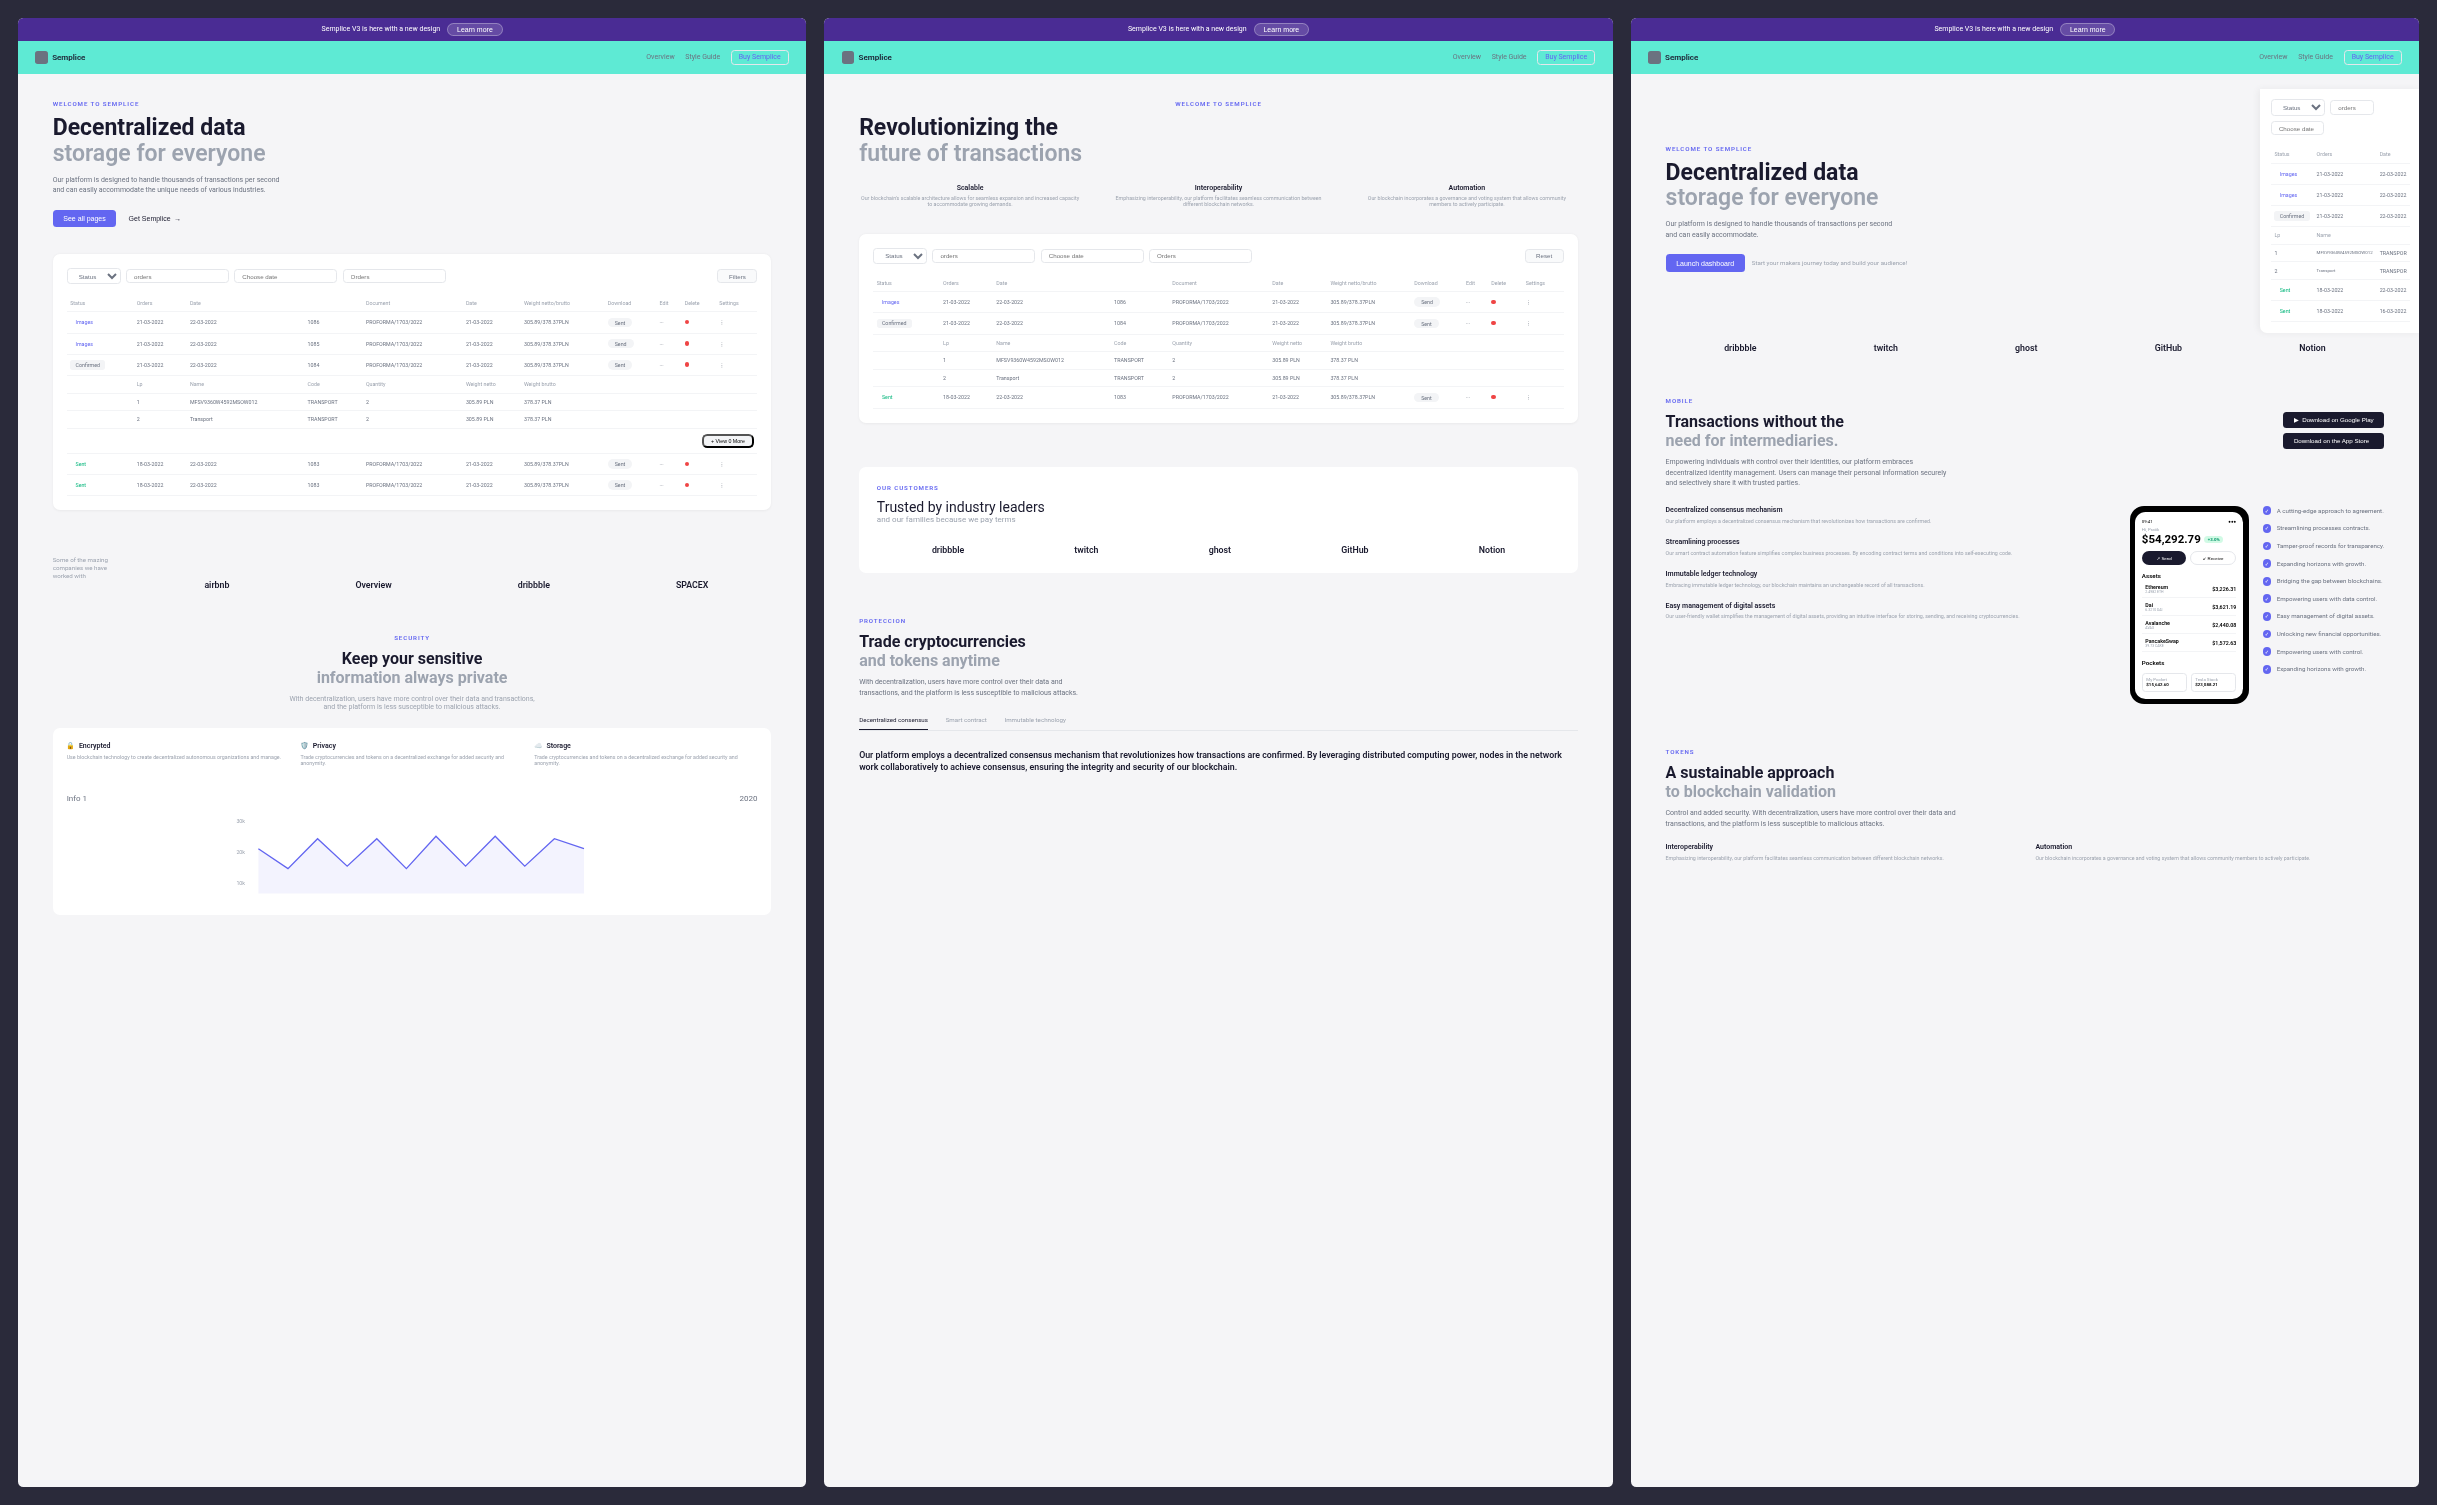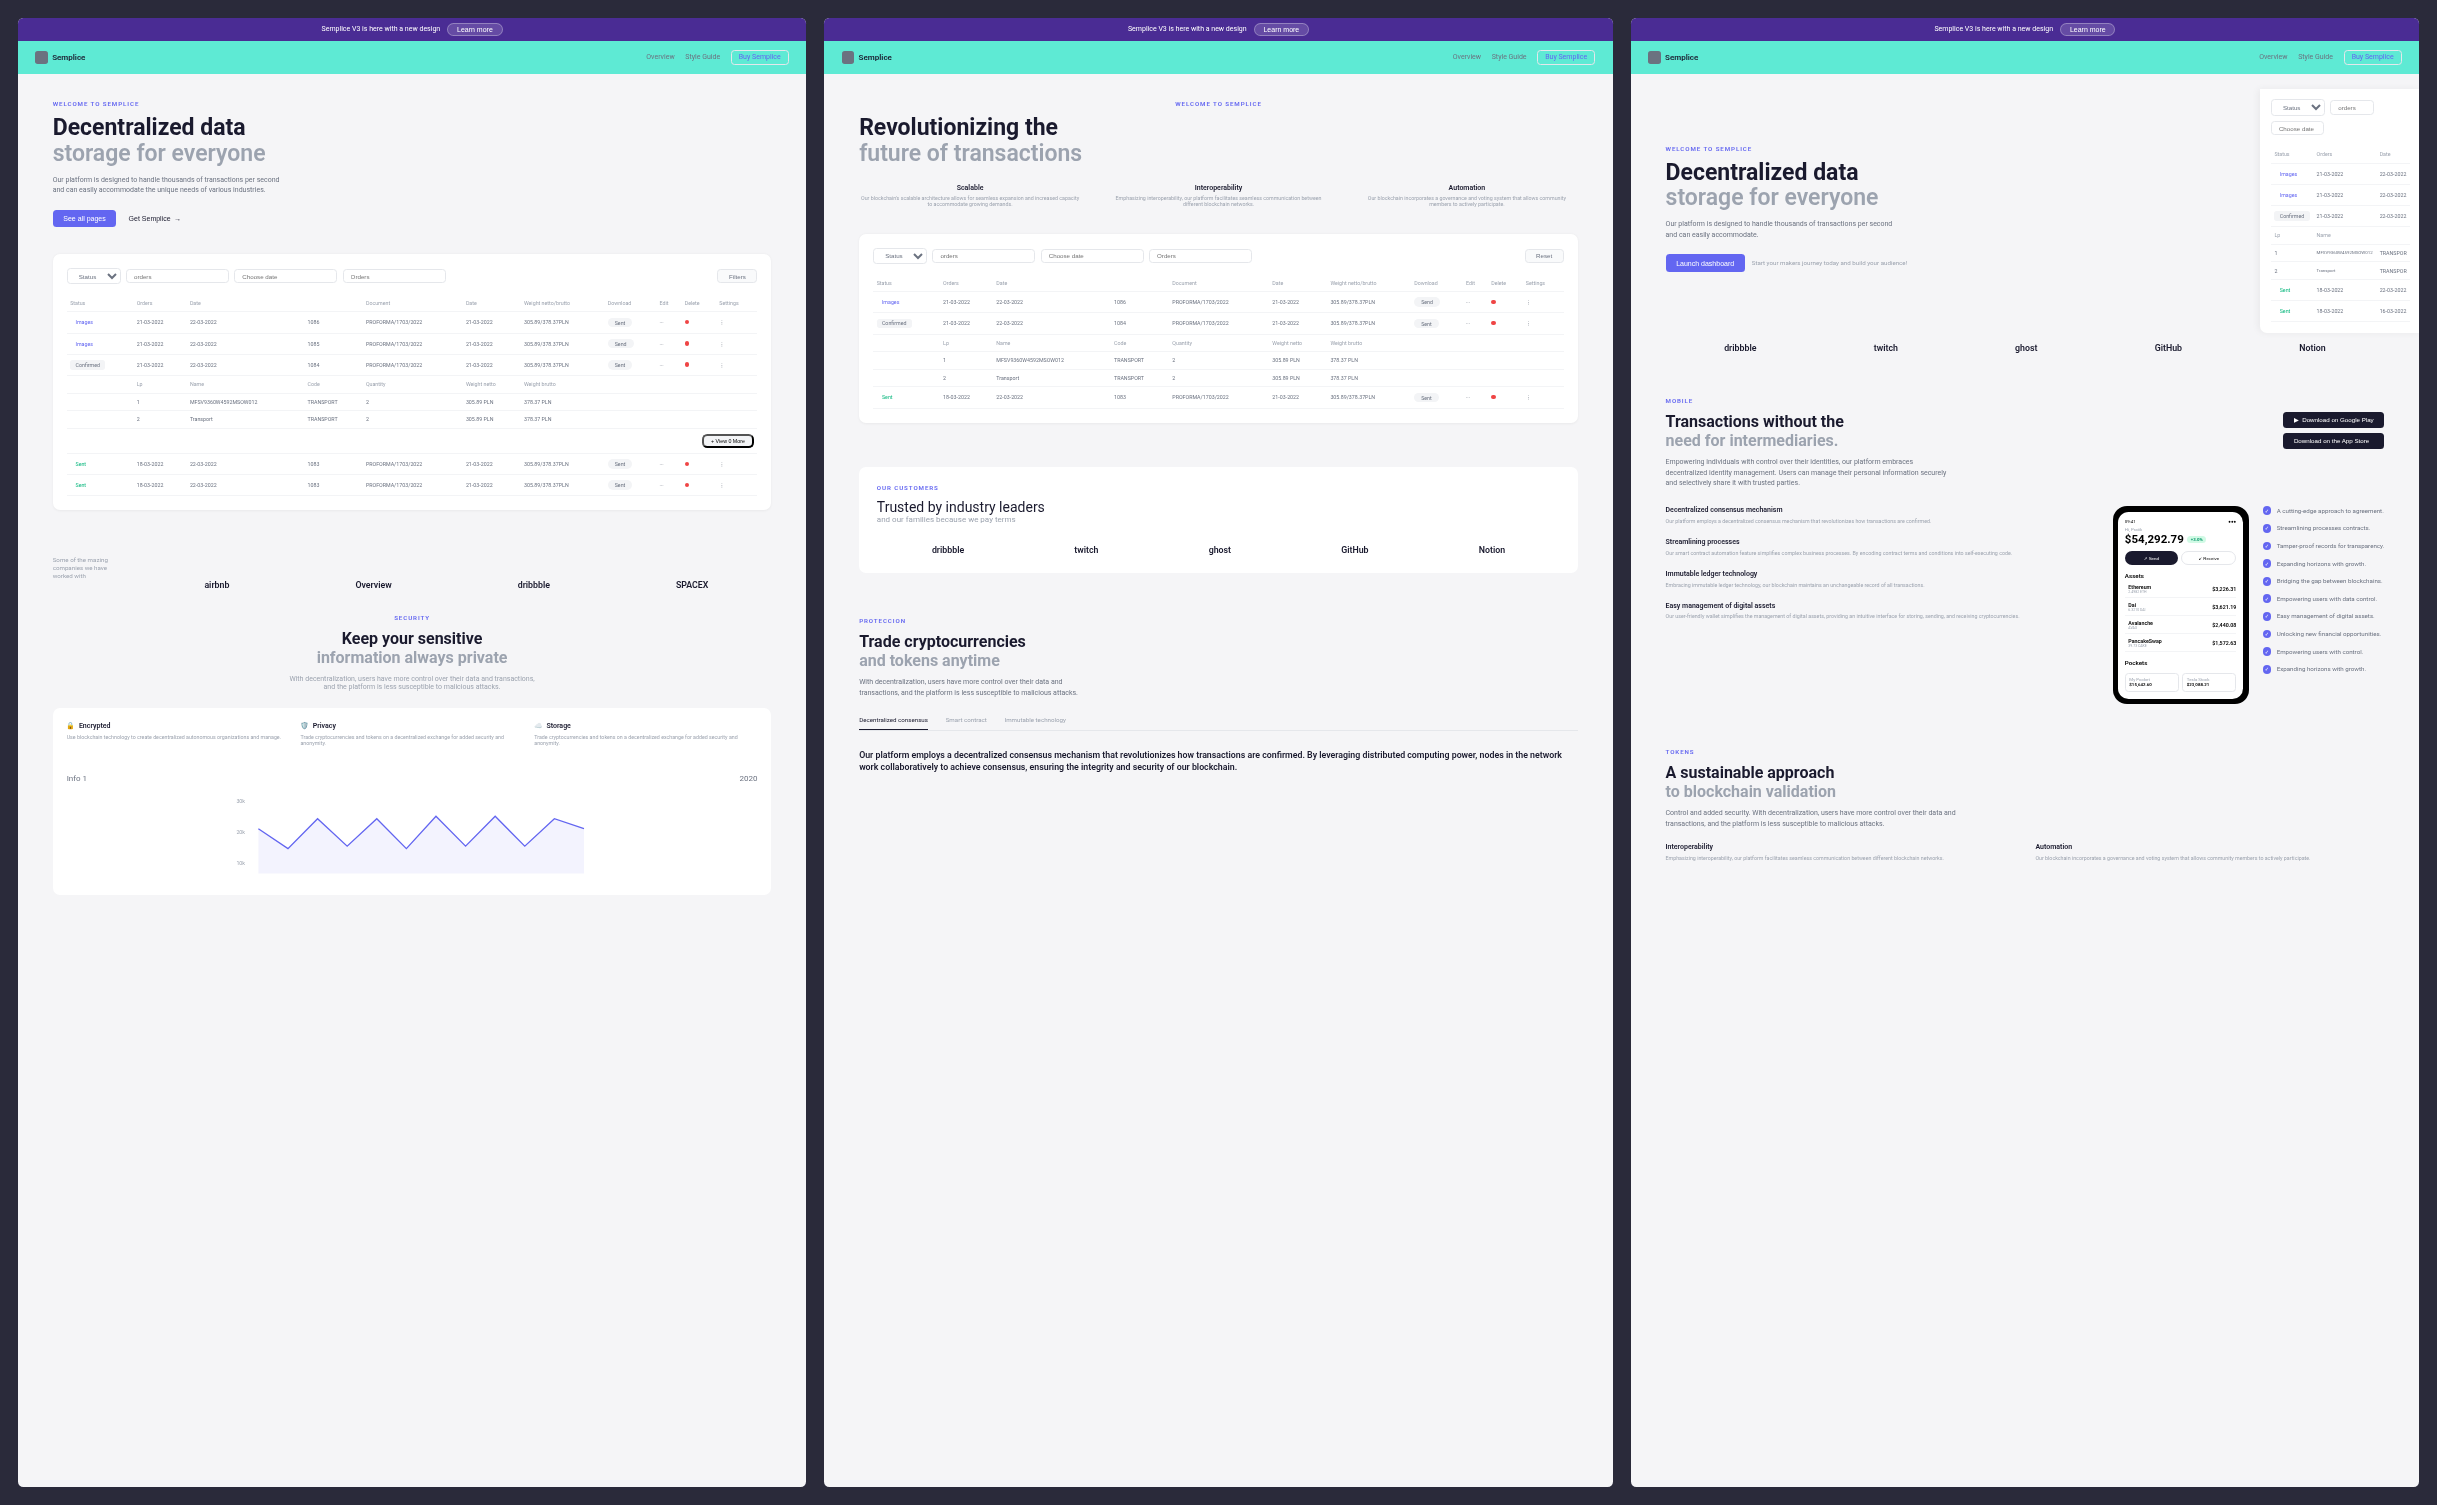--- a/index.html
+++ b/index.html
@@ -62,21 +62,21 @@
 .tab.active { color: #1a1a2e; border-bottom: 1.8px solid #1a1a2e; }
 .tab-content { margin-top: 17.7px; font-size: 8.8px; font-weight: 600; color: #1a1a2e; line-height: 1.4; }
 .dl-btns { display: flex; flex-direction: column; gap: 5.3px; margin-left: auto; }
 .dl-btn { background: #1a1a2e; color: #fff; font-size: 6.2px; padding: 4.4px 10.6px; border-radius: 3.5px; border: none; cursor: pointer; display: flex; align-items: center; gap: 3.5px; }
 .transactions-header { display: flex; justify-content: space-between; align-items: flex-start; }
 .benefits { display: flex; gap: 14px; margin-top: 17.7px; }
 .ben-col { flex: 1; }
 .ben-item { margin-bottom: 12.4px; }
 .ben-h { font-size: 7px; font-weight: 600; color: #1a1a2e; }
 .ben-p { font-size: 5.3px; color: #9ca3af; margin-top: 3.5px; line-height: 1.5; }
-.phone { width: 136px; background: #000; border-radius: 14px; padding: 5.3px; flex-shrink: 0; }
+.phone { width: 119px; background: #000; border-radius: 14px; padding: 5.3px; flex-shrink: 0; }
 .phone-screen { background: #fff; border-radius: 10.6px; padding: 7px; font-size: 5.3px; }
 .phone-balance { font-size: 11.5px; font-weight: 700; display: flex; align-items: center; gap: 3.5px; }
 .phone-up { background: #d1fae5; color: #059669; font-size: 4.4px; padding: 0.9px 3.5px; border-radius: 5.3px; }
 .phone-btns { display: flex; gap: 3.5px; margin-top: 5.3px; }
 .phone-btns button { flex: 1; font-size: 4.4px; padding: 3.5px; border-radius: 8.8px; border: 0.9px solid #e5e7eb; background: #fff; }
 .phone-btns button.dark { background: #1a1a2e; color: #fff; border: none; }
 .asset-row { display: flex; justify-content: space-between; padding: 3.5px 0; border-bottom: 0.9px solid #f3f4f6; align-items: center; }
 .asset-l { display: flex; gap: 3.5px; align-items: center; }
 .asset-name { font-size: 5.3px; font-weight: 600; }
 .asset-sub { font-size: 3.5px; color: #9ca3af; }
@@ -248,21 +248,21 @@
     <div style="display:flex;align-items:center;gap:17.7px;margin-top:35px">
       <div class="logos-caption">Some of the mazing companies we have worked with</div>
       <div class="logos-row" style="flex:1" id="p1-logos">
           <span>airbnb</span>
           <span>Overview</span>
           <span>dribbble</span>
           <span>SPACEX</span>
         </div>
     </div>
 
-    <div style="margin-top:24px">
+    <div style="margin-top:44px">
       <div class="kicker center">SECURITY</div>
       <h2 class="center"><span>Keep your sensitive</span><br><span class="sub">information always private</span></h2>
       <p class="sec-sub">With decentralization, users have more control over their data and transactions, and the platform is less susceptible to malicious attacks.</p>
       <div class="feature-cols" id="p1-feat">
           <div class="fcol">
             <div class="fcol-h"><span>🔒</span> Encrypted</div>
             <div class="fcol-p">Use blockchain technology to create decentralized autonomous organizations and manage.</div>
           </div>
           <div class="fcol">
             <div class="fcol-h"><span>🛡️</span> Privacy</div>

